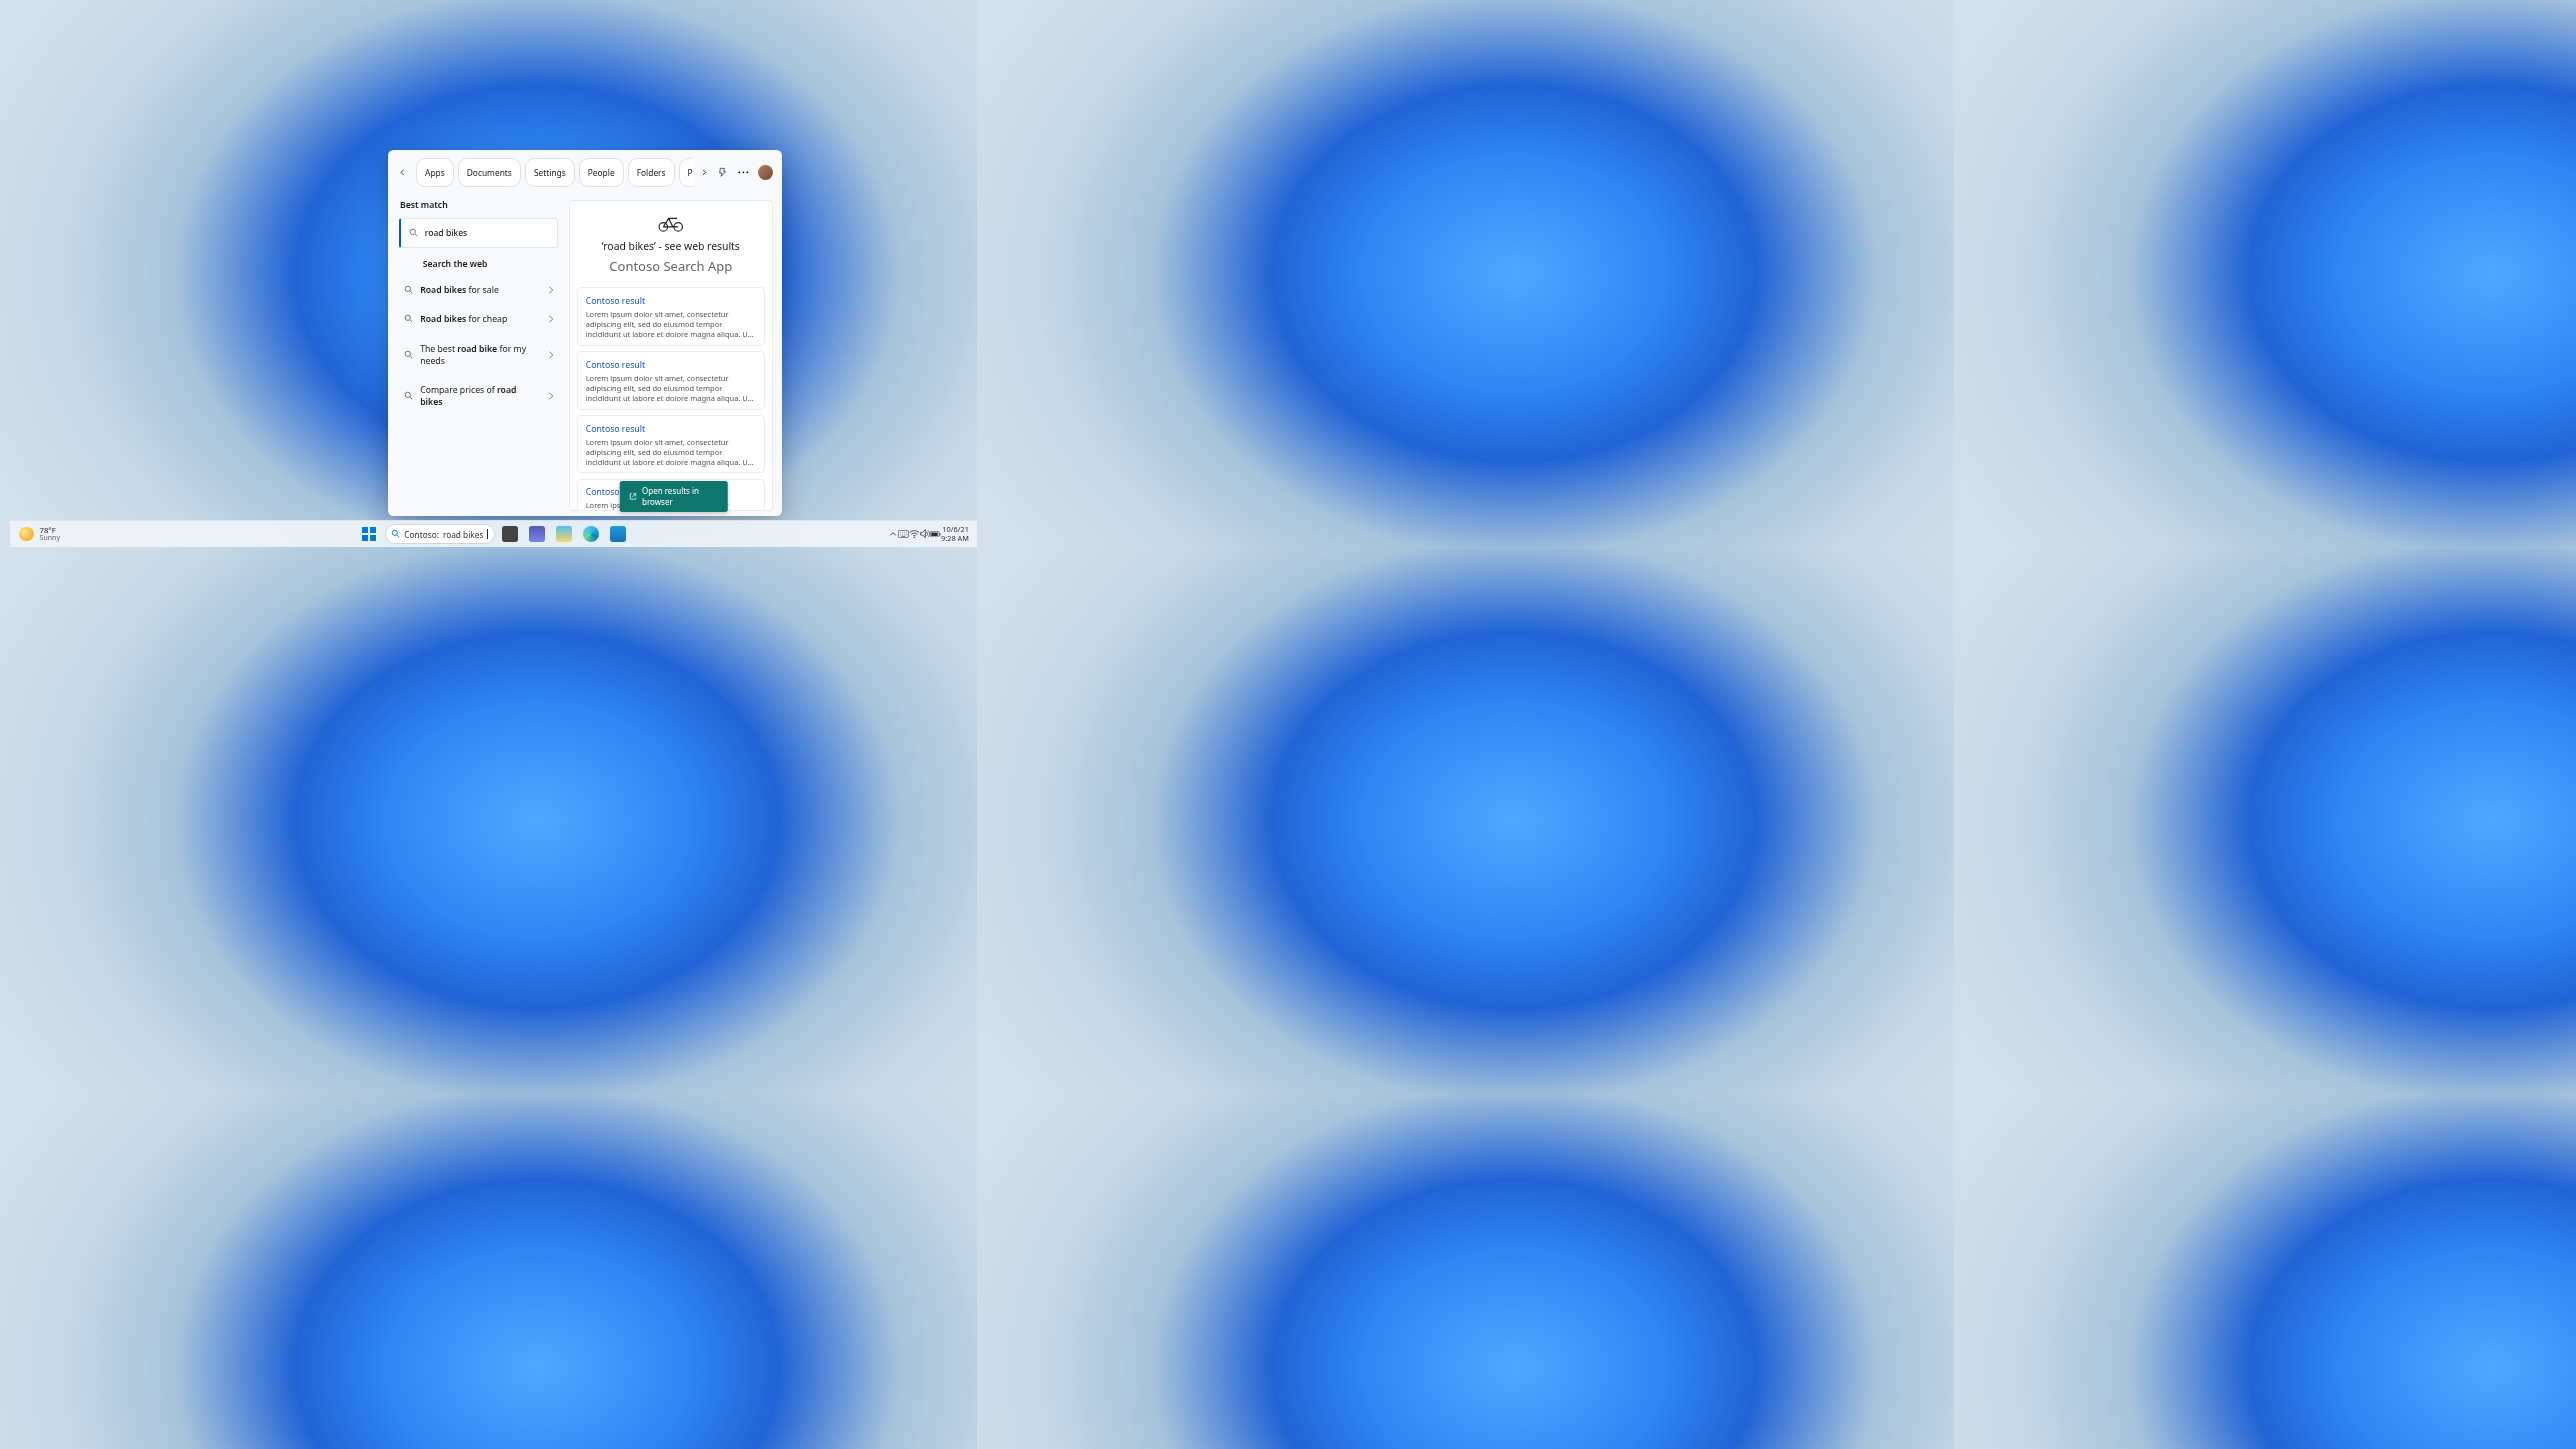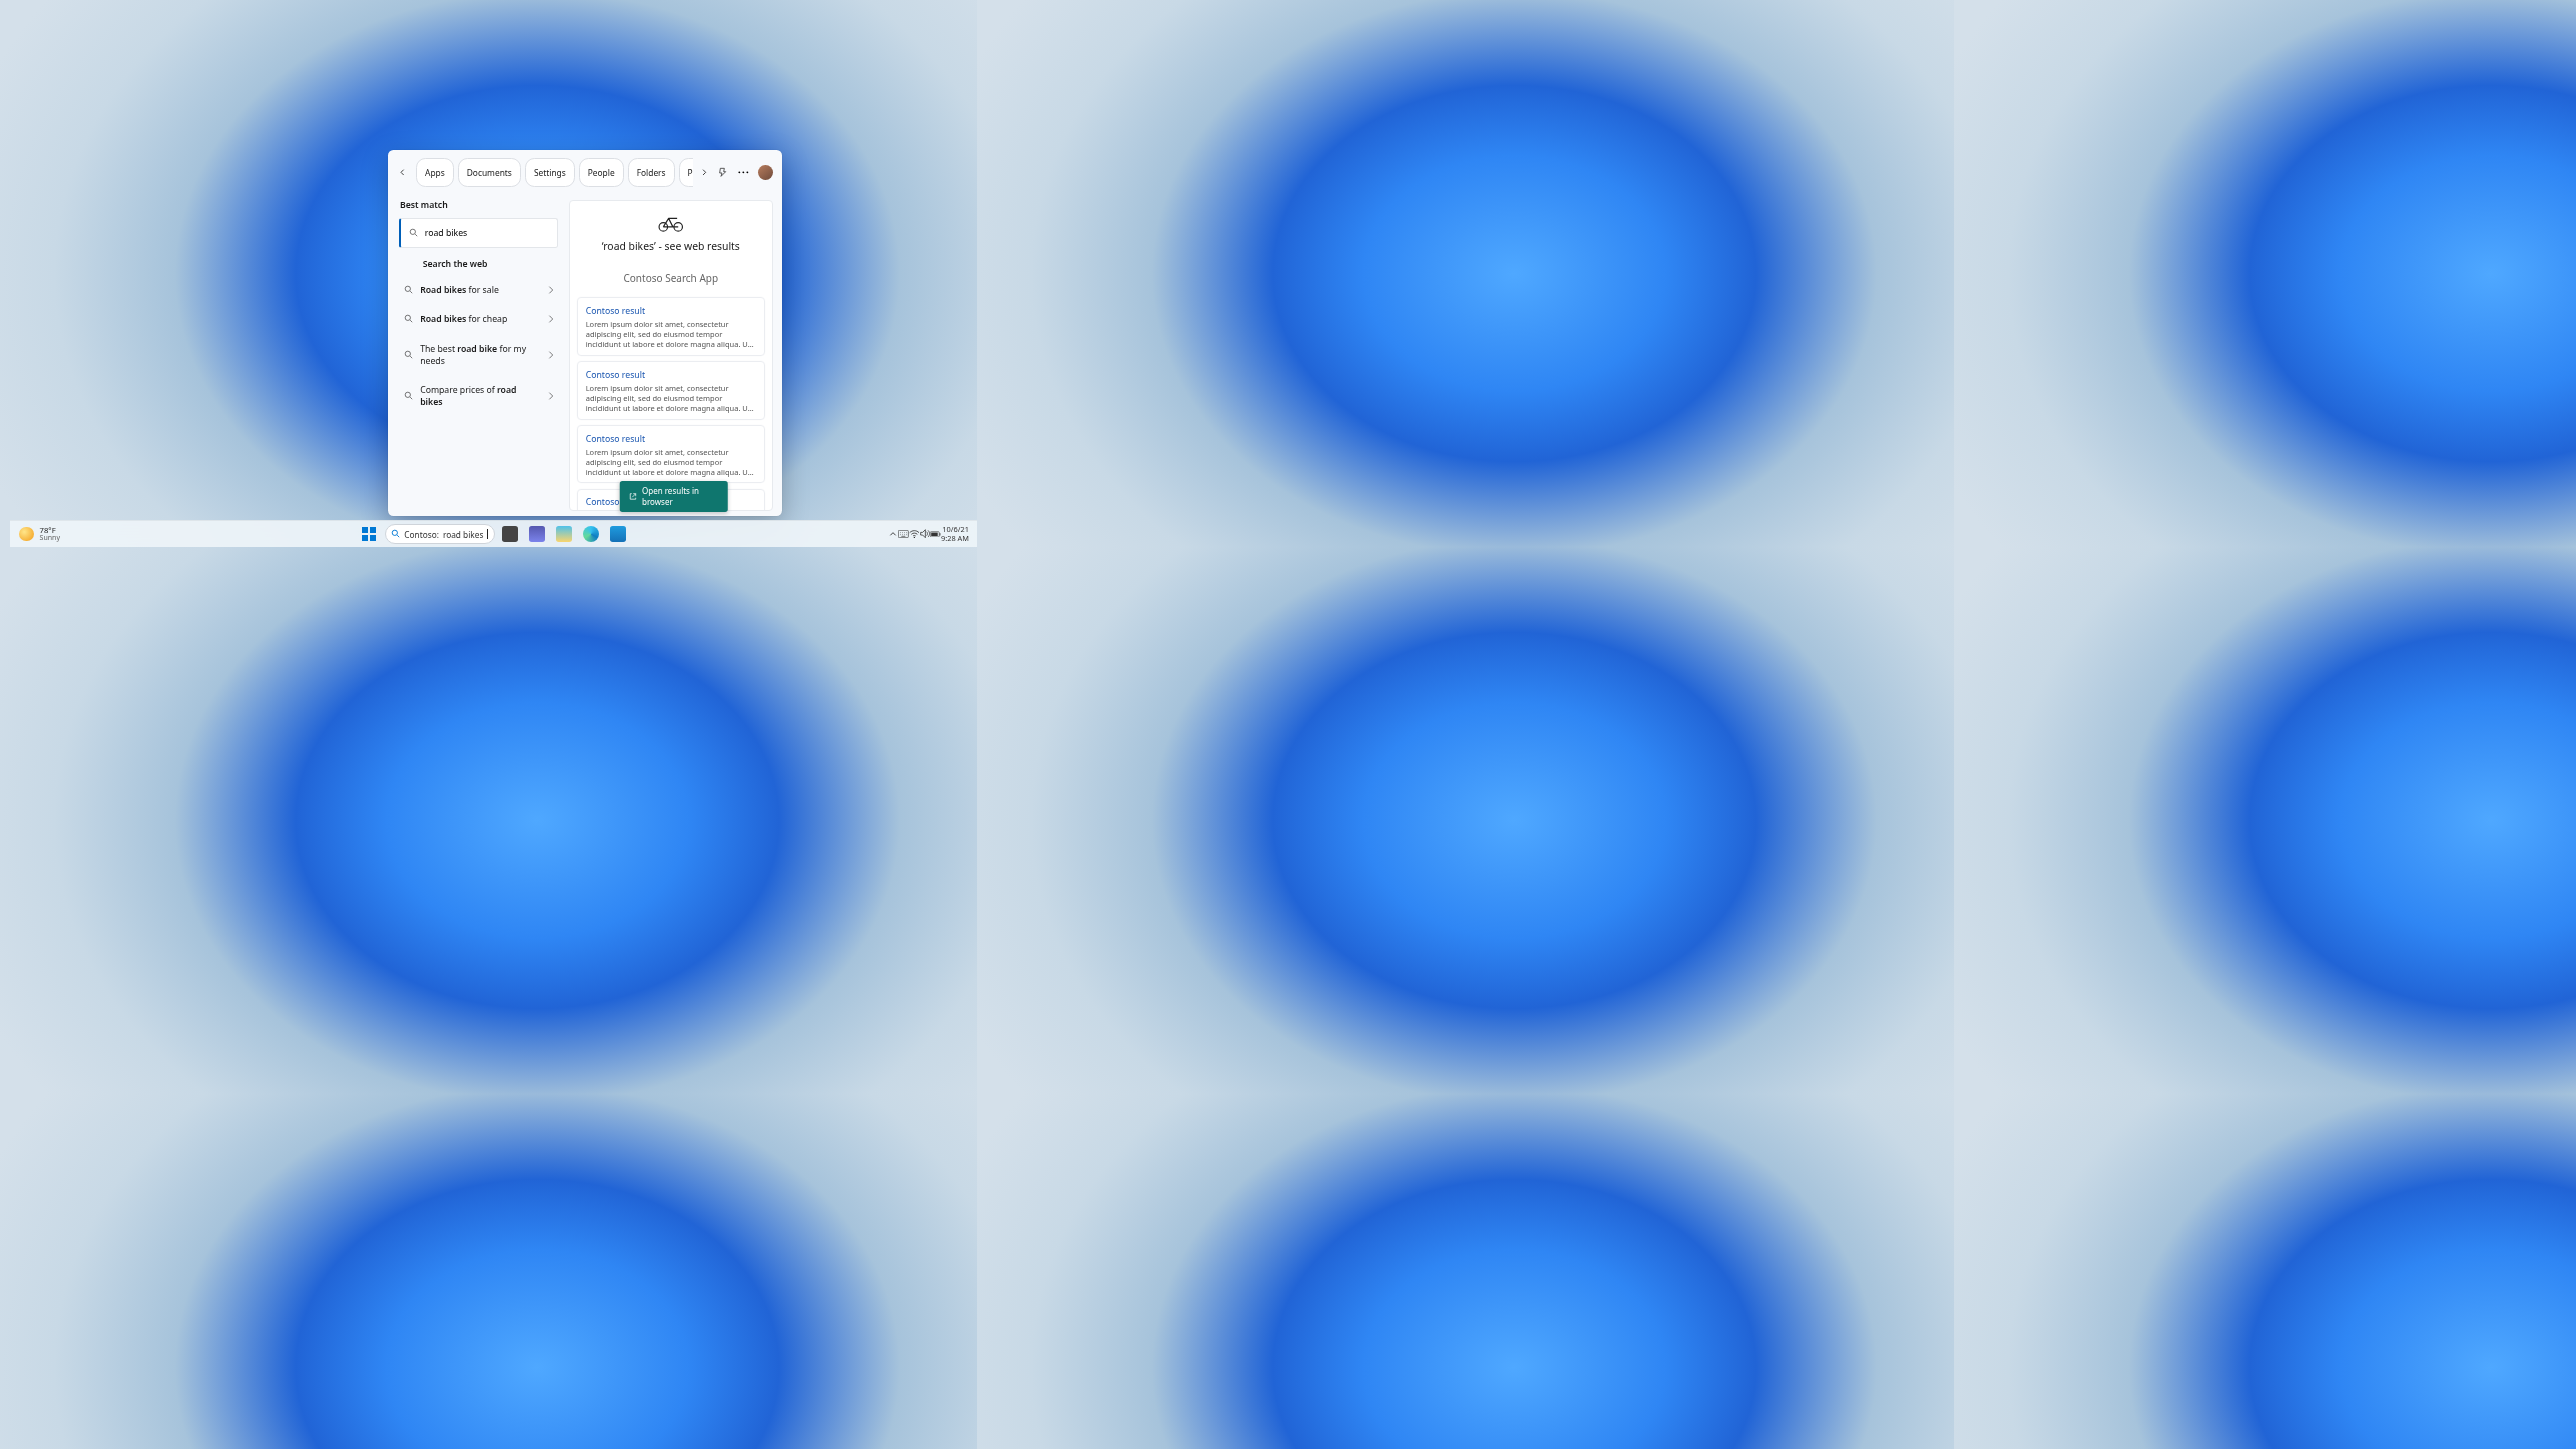--- a/index.html
+++ b/index.html
@@ -67,21 +67,21 @@
   .right-col {
     flex:1; padding: 5.4px 9.4px 5.4px 4px; display:flex; flex-direction:column;
     overflow:hidden; position:relative;
   }
   .preview-card {
     background:#fff; border:0.7px solid #e7eaee; border-radius:4px;
     flex:1; display:flex; flex-direction:column; overflow:hidden;
   }
   .pv-head { text-align:center; padding: 13.4px 13.4px 9.4px; }
   .pv-title { font-size:10.4px; color:#1a1a1a; margin-top:4px; }
-  .pv-sub   { font-size:10px; color:#666; margin-top:18px; }
+  .pv-sub   { font-size:13px; color:#666; margin-top:4px; }
   .res-list { flex:1; overflow:hidden; padding: 2.7px 6.7px 6.7px; display:flex; flex-direction:column; gap:5.4px; }
   .res-card {
     border:0.7px solid #ebedf1; border-radius:4px; background:#fff;
     padding:6.7px 8px 5.4px; 
     box-shadow: 0 0 0 0.7px rgba(0,0,0,.01);
   }
   .res-title { font-size:8.7px; color:#1a56b0; margin-bottom:2px; }
   .res-body  { font-size:7.5px; color:#555; line-height:1.35;
                display:-webkit-box;-webkit-line-clamp:3;-webkit-box-orient:vertical;overflow:hidden; }
   .open-browser {

